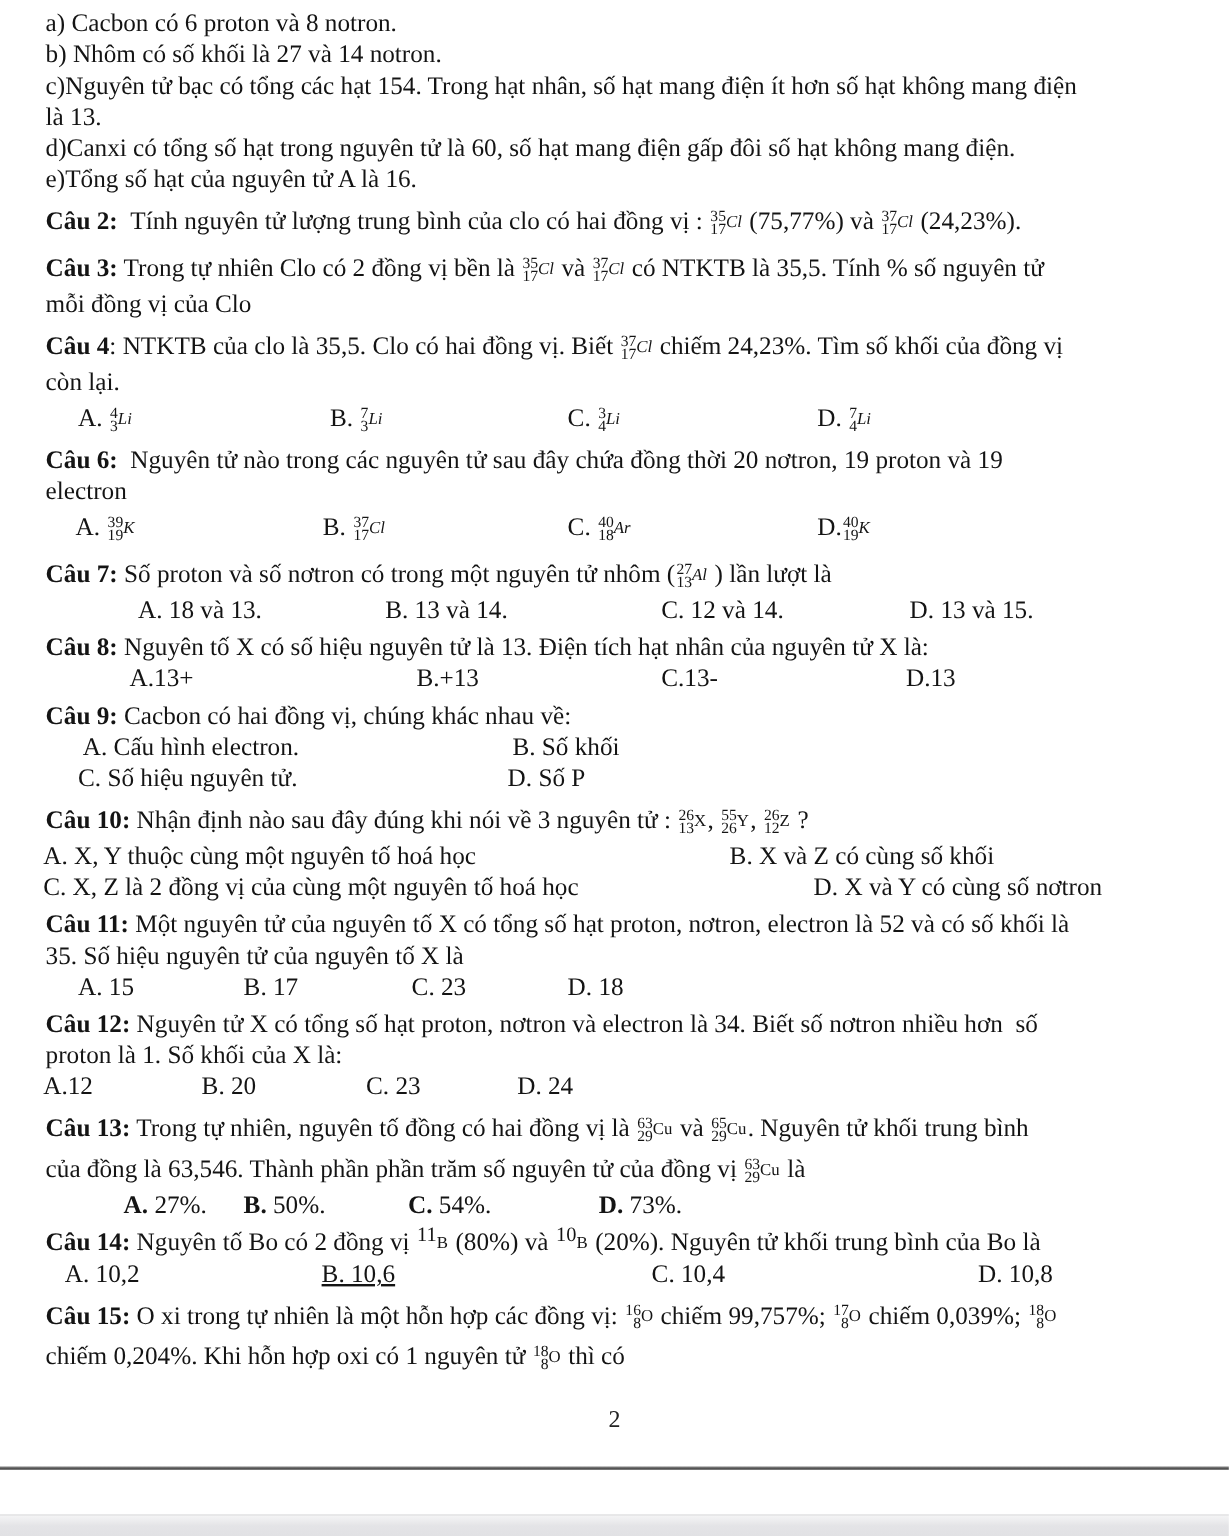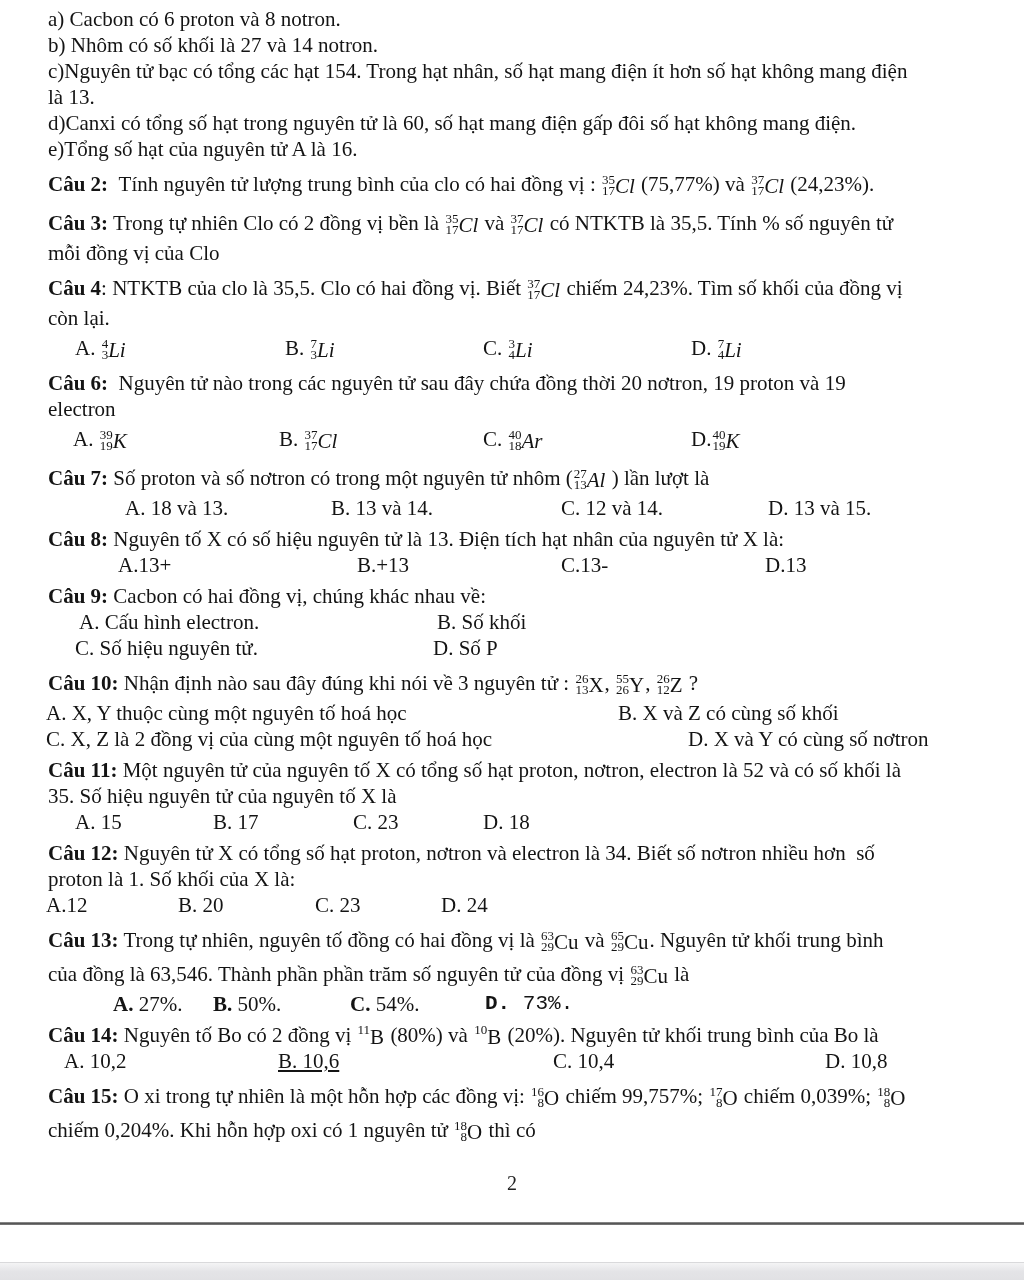--- a/index.html
+++ b/index.html
@@ -4,21 +4,21 @@
 <style>
   html,body{margin:0;padding:0;}
   body{
     width:1024px;height:1280px;
     background:#ffffff;
     font-family:"Liberation Serif","DejaVu Serif",serif;
     color:#141414;
     position:relative;
     overflow:hidden;
   }
-  .doc{padding:6px 14px 0 13px;}
+  .doc{padding:6px 14px 0 3px;}
   .line{
     position:relative;
     min-height:26px;
     line-height:26px;
     font-size:21px;
     padding-left:35px;
     white-space:nowrap;
   }
   .tall{min-height:34px;line-height:34px;}
   .q{margin-top:5px;}
@@ -27,22 +27,22 @@
   .bold{font-weight:bold;}
   .ital{font-style:italic;}
   
   .iso{display:inline-block;white-space:nowrap;margin:0 1px;}
   .iso .stk{
     display:inline-block;vertical-align:middle;
     text-align:right;font-size:13px;line-height:11px;
     position:relative;top:-1px;
   }
   .iso .stk .num{display:block;}
-  .iso .sym{display:inline-block;vertical-align:middle;font-size:21px;line-height:22px;}
-  .iso .supnum{font-size:13px;vertical-align:8px;line-height:0;margin-top:20px;}
+  .iso .sym{display:inline-block;vertical-align:middle;font-size:14px;line-height:22px;}
+  .iso .supnum{font-size:17px;vertical-align:8px;line-height:0;margin-top:20px;}
   .pagenum{
     position:absolute;top:1172px;left:0;width:1024px;
     text-align:center;font-size:20px;color:#222;
   }
   .page-rule{
     position:absolute;left:0;top:1222px;width:1024px;height:3px;
     background:linear-gradient(180deg,#9a9a9a,#4f4f4f 55%,#8a8a8a);
   }
   .bottom-band{
     position:absolute;left:0;bottom:0;width:1024px;height:17px;
@@ -126,21 +126,21 @@
       <span class="abs" style="left: 165px;">B. 20</span>
       <span class="abs" style="left: 302px;">C. 23</span>
       <span class="abs" style="left: 428px;">D. 24</span>
     </div>
     <div class="line q tall"><span class="bold">Câu 13:</span><span> Trong tự nhiên, nguyên tố đồng có hai đồng vị là </span><span class="iso"><span class="stk"><span class="num">63</span><span class="num">29</span></span><span class="sym">Cu</span></span><span> và </span><span class="iso"><span class="stk"><span class="num">65</span><span class="num">29</span></span><span class="sym">Cu</span></span><span>. Nguyên tử khối trung bình</span></div>
     <div class="line tall"><span>của đồng là 63,546. Thành phần phần trăm số nguyên tử của đồng vị </span><span class="iso"><span class="stk"><span class="num">63</span><span class="num">29</span></span><span class="sym">Cu</span></span><span> là</span></div>
     <div class="line opts">
       <span class="abs" style="left: 100px;"><span class="bold">A.</span><span> 27%.</span></span>
       <span class="abs" style="left: 200px;"><span class="bold">B.</span><span> 50%.</span></span>
       <span class="abs" style="left: 337px;"><span class="bold">C.</span><span> 54%.</span></span>
-      <span class="abs" style="left: 472px; font-family: Liberation Mono, monospace;"><span class="bold">D.</span><span> 73%.</span></span>
+      <span class="abs" style="left: 496px;"><span class="bold">D.</span><span> 73%.</span></span>
     </div>
     <div class="line q"><span class="bold">Câu 14:</span><span> Nguyên tố Bo có 2 đồng vị </span><span class="iso"><span class="supnum">11</span><span class="sym">B</span></span><span> (80%) và </span><span class="iso"><span class="supnum">10</span><span class="sym">B</span></span><span> (20%). Nguyên tử khối trung bình của Bo là</span></div>
     <div class="line opts">
       <span class="abs" style="left: 35px; margin-left: 16px;">A. 10,2</span>
       <span class="abs" style="left: 265px; text-decoration: underline;">B. 10,6</span>
       <span class="abs" style="left: 540px;">C. 10,4</span>
       <span class="abs" style="left: 812px;">D. 10,8</span>
     </div>
     <div class="line q tall"><span class="bold">Câu 15:</span><span> O xi trong tự nhiên là một hỗn hợp các đồng vị: </span><span class="iso"><span class="stk"><span class="num">16</span><span class="num">8</span></span><span class="sym">O</span></span><span> chiếm 99,757%; </span><span class="iso"><span class="stk"><span class="num">17</span><span class="num">8</span></span><span class="sym">O</span></span><span> chiếm 0,039%; </span><span class="iso"><span class="stk"><span class="num">18</span><span class="num">8</span></span><span class="sym">O</span></span></div>
     <div class="line tall"><span>chiếm 0,204%. Khi hỗn hợp oxi có 1 nguyên tử </span><span class="iso"><span class="stk"><span class="num">18</span><span class="num">8</span></span><span class="sym">O</span></span><span> thì có</span></div>

